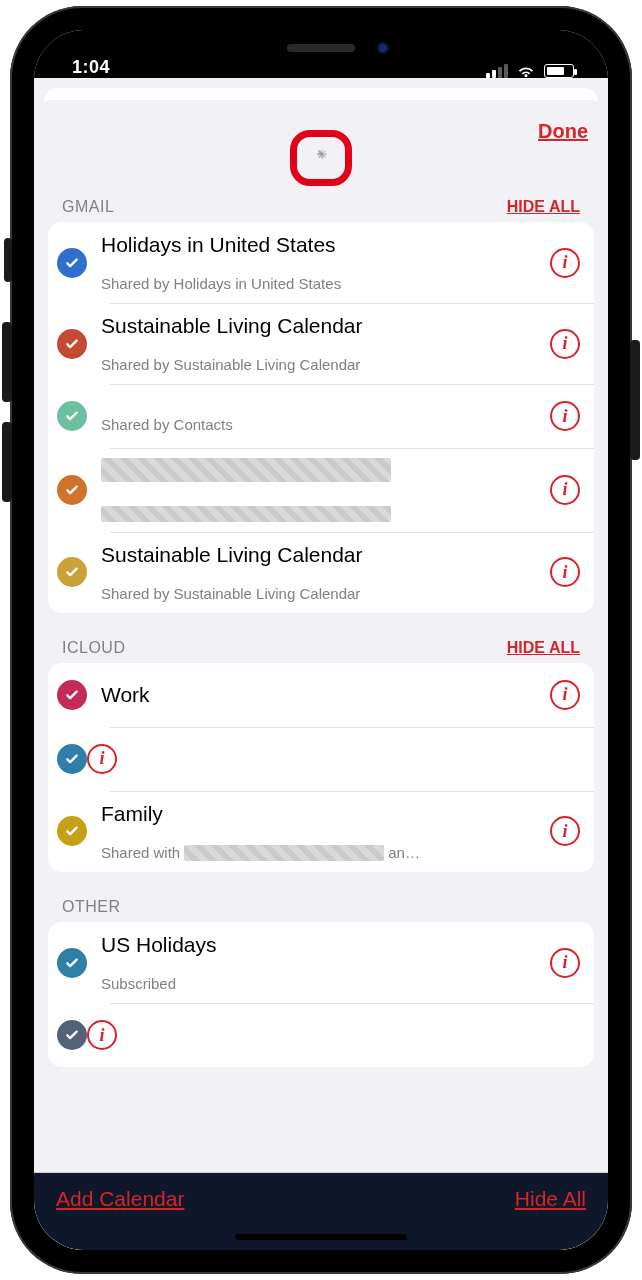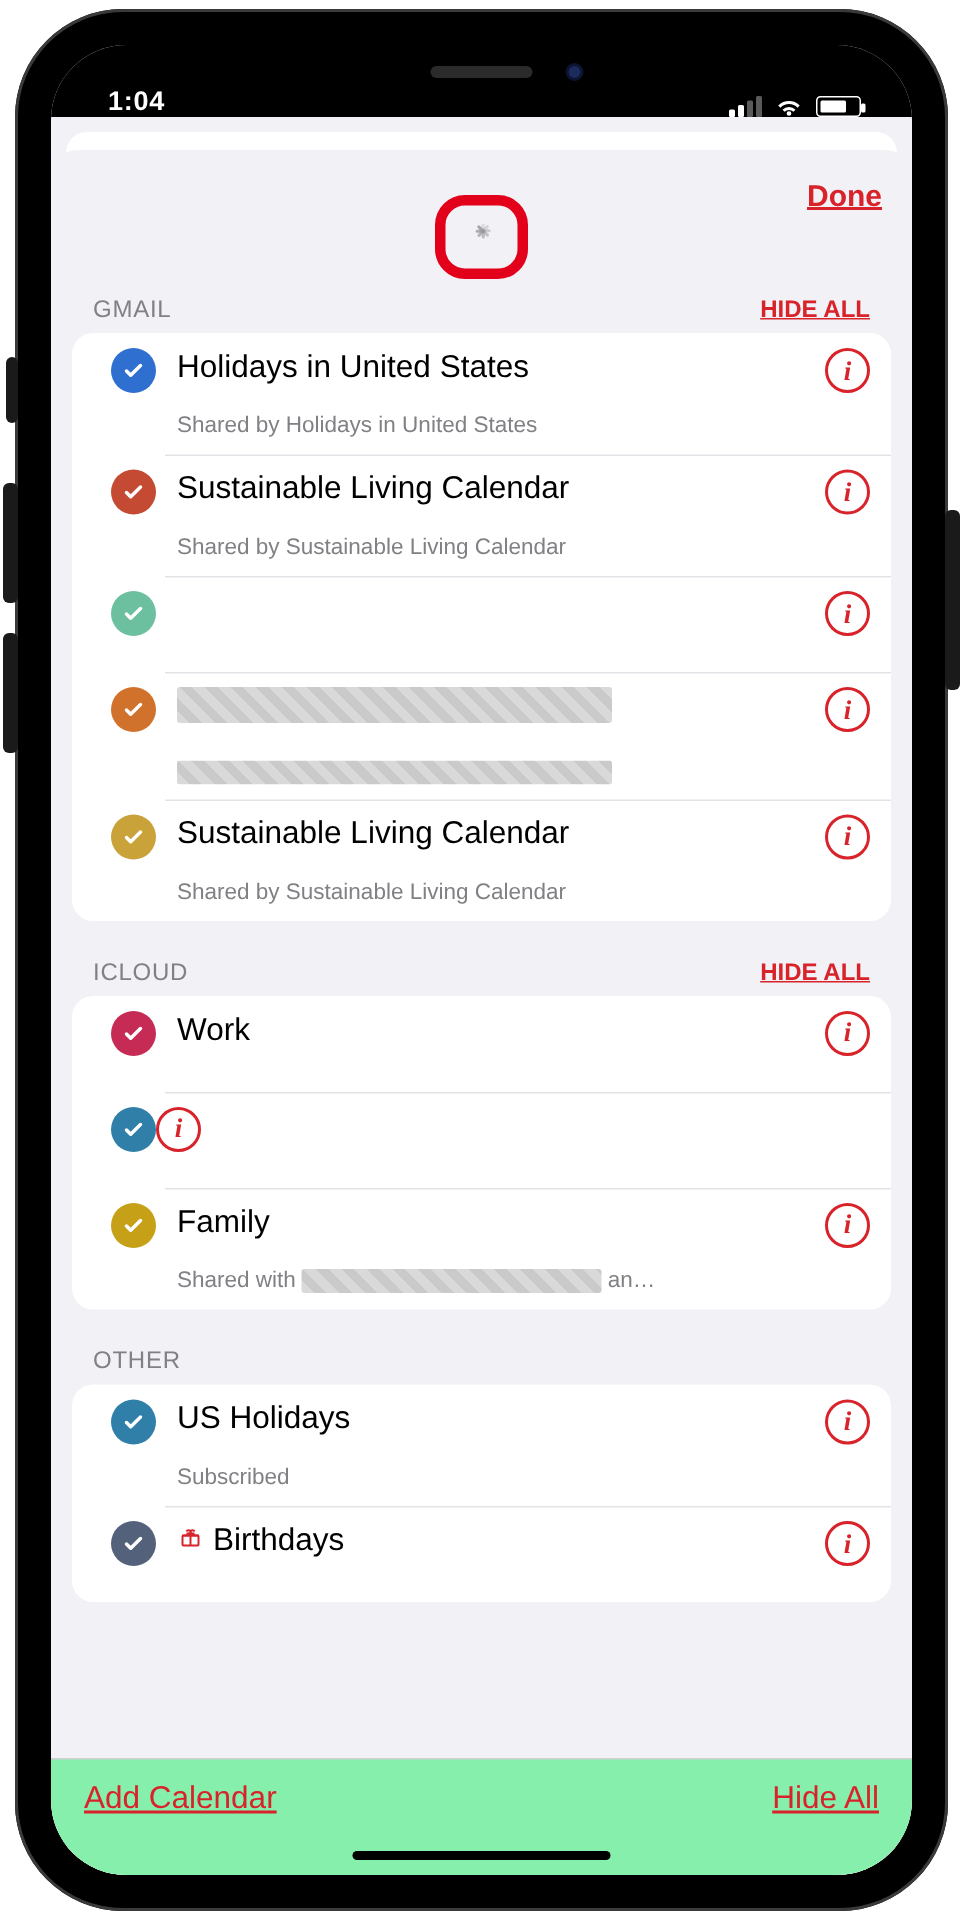--- a/index.html
+++ b/index.html
@@ -36,30 +36,30 @@
   .done{ position:absolute; right:20px; top:20px; color:#d8232a; font-weight:700; font-size:20px; text-decoration:underline; }
   .spinner-wrap{ position:relative; height:64px; display:flex; justify-content:center; align-items:center; }
   .highlight-ring{ position:absolute; width:62px; height:56px; border:7px solid #e3001b; border-radius:20px; }
   .spinner{ width:22px; height:22px; position:relative; }
   .spinner span{ position:absolute; left:50%; top:50%; width:2.2px; height:6px; background:#9a9a9a; border-radius:2px; transform-origin:center -4px; }
   .content{ flex:1; overflow:hidden; padding:0 14px; }
   .sec-head{ display:flex; justify-content:space-between; align-items:flex-end; padding:8px 14px 6px; }
   .sec-head .lab{ color:#808085; font-size:16px; letter-spacing:0.5px; }
   .sec-head .act{ color:#d8232a; font-weight:600; font-size:16px; text-decoration:underline; }
   .card{ background:#fff; border-radius:14px; overflow:hidden; }
-  .row{ display:flex; padding:10px 14px 10px 26px; min-height:64px; position:relative; }
+  .row{ display:flex; align-items:center; padding:10px 14px 10px 9px; min-height:64px; position:relative; }
   .row + .row::before{ content:''; position:absolute; left:62px; right:0; top:0; height:1px; background:#e3e3e7; }
   .chk{ width:30px; height:30px; border-radius:50%; display:flex; align-items:center; justify-content:center; flex-shrink:0; }
   .chk svg{ width:16px; height:16px; }
   .row-text{ flex:1; padding-left:14px; padding-right:6px; min-width:0; }
   .row-title{ font-size:21px; color:#000; line-height:1.2; white-space:nowrap; overflow:hidden; text-overflow:ellipsis; }
   .row-sub{ font-size:15px; color:#808085; line-height:1.2; margin-top:18px; display:flex; align-items:center; white-space:nowrap; overflow:hidden; }
   .info-btn{ width:30px; height:30px; border:2px solid #d8232a; border-radius:50%; display:flex; align-items:center; justify-content:center; color:#d8232a; font-family:Georgia,serif; font-style:italic; font-weight:700; font-size:18px; flex-shrink:0; }
   .redacted{ display:inline-block; height:20px; border-radius:2px; background:repeating-linear-gradient(45deg,#d9d9d9 0 6px,#cacaca 6px 12px); }
-  .toolbar{ position:absolute; left:0; right:0; bottom:0; height:78px; background:#86efac; border-top:1px solid #d0d0d4; display:flex; justify-content:space-between; align-items:flex-start; padding:14px 22px 0;gap:24px; }
+  .toolbar{ position:absolute; left:0; right:0; bottom:0; height:78px; background:#0f172a; border-top:1px solid #d0d0d4; display:flex; justify-content:space-between; align-items:flex-start; padding:14px 22px 0;gap:24px; }
   .toolbar a{ color:#d8232a; font-size:21px; text-decoration:underline; }
   .home-ind{ position:absolute; bottom:10px; left:50%; transform:translateX(-50%); width:172px; height:6px; background:#000; border-radius:4px; }
   .gift-icon{ display:inline-flex; align-items:center; justify-content:center; width:18px; height:18px; margin-right:6px; }
 </style>
 </head>
 <body>
 
 <div class="device">
   <div class="phone-frame"></div>
   <div class="side-btn sb-left1"></div>
@@ -139,20 +139,21 @@
               </div>
               <div class="info-btn">i</div>
             </div>
             <div class="row">
               <div class="chk" style="background: rgb(108, 191, 159);">
                 <svg viewBox="0 0 24 24">
                   <path fill="none" stroke="#fff" stroke-width="3.5" stroke-linecap="round" stroke-linejoin="round" d="M5 12.5l4.2 4.2L19 7"></path>
                 </svg>
               </div>
               <div class="row-text">
+                <div class="row-sub">Shared by Contacts</div>
               </div>
               <div class="info-btn">i</div>
             </div>
             <div class="row">
               <div class="chk" style="background: rgb(208, 114, 43);">
                 <svg viewBox="0 0 24 24">
                   <path fill="none" stroke="#fff" stroke-width="3.5" stroke-linecap="round" stroke-linejoin="round" d="M5 12.5l4.2 4.2L19 7"></path>
                 </svg>
               </div>
               <div class="row-text">
@@ -230,30 +231,20 @@
                 <div class="row-sub">Subscribed</div>
               </div>
               <div class="info-btn">i</div>
             </div>
             <div class="row">
               <div class="chk" style="background: rgb(84, 97, 122);">
                 <svg viewBox="0 0 24 24">
                   <path fill="none" stroke="#fff" stroke-width="3.5" stroke-linecap="round" stroke-linejoin="round" d="M5 12.5l4.2 4.2L19 7"></path>
                 </svg>
               </div>
-              <div class="row-text">
-                <div class="row-title"><span class="gift-icon">
-                    <svg viewBox="0 0 24 24" width="16" height="16">
-                      <g fill="none" stroke="#d8232a" stroke-width="2">
-                        <rect x="4" y="10" width="16" height="10" rx="1"></rect>
-                        <path d="M4 10h16M12 10v10M8 6a2 2 0 114 2H8m8-2a2 2 0 10-4 2h4"></path>
-                      </g>
-                    </svg>
-                  </span>Birthdays</div>
-              </div>
               <div class="info-btn">i</div>
             </div>
           </div>
         </div>
 
       <div class="toolbar">
         <a>Add Calendar</a>
         <a>Hide All</a>
       </div>
       <div class="home-ind"></div>

